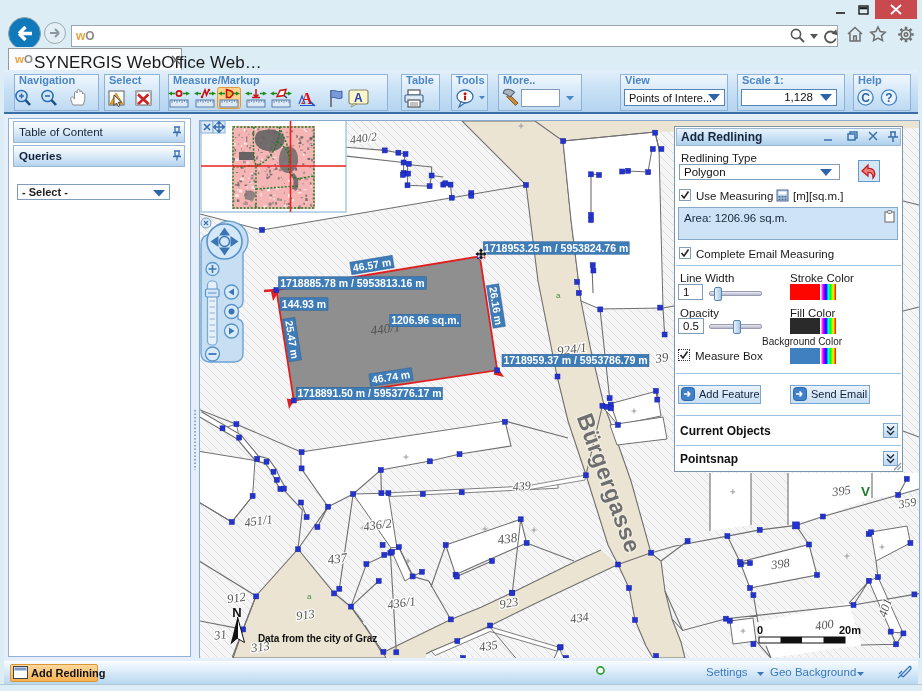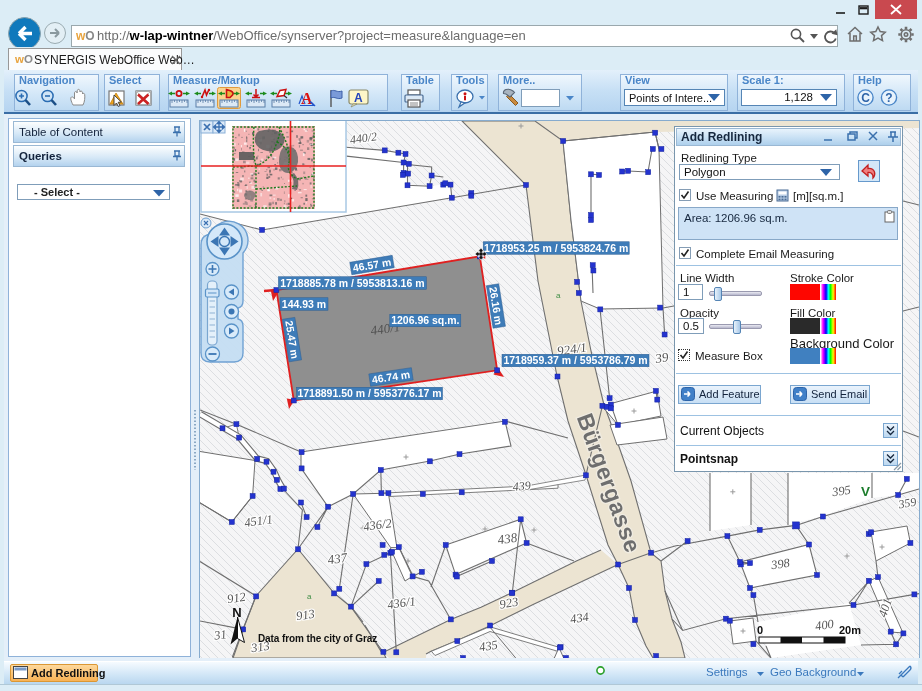--- a/index.html
+++ b/index.html
@@ -13,21 +13,20 @@
       <path d="M6,13 h9" stroke="#1c1c1c" stroke-width="1.6"></path>
       <rect x="29" y="6" width="9" height="8" fill="none" stroke="#1c1c1c" stroke-width="1.4"></rect>
       <path d="M29.7,8.2 h7.6" stroke="#1c1c1c" stroke-width="2.2"></path>
     </svg>
 <div class="abs" style="left:875px;top:0;width:42px;height:19px;background:#c9494f"></div>
 <svg class="ic" style="left:875px;top:0" width="42" height="19" viewBox="0 0 42 19">
       <path d="M16,5 L26,14 M26,5 L16,14" stroke="#fff" stroke-width="1.8"></path>
     </svg>
 <div class="abs" style="left:0;top:21px;width:922px;height:26px;background:#dcedf6"></div>
 <div class="abs" style="left:71px;top:25px;width:767px;height:22px;background:#fff;border:1px solid #9aa8ad;"></div>
-<div class="abs" style="left:97px;top:28px;width:700px;font-size:13px;color:#6d6d6d;white-space:nowrap">http://<span style="color:#000;font-weight:bold">w-lap-wintner</span>/WebOffice/synserver?project=measure&amp;language=en</div>
 <div class="abs" style="left:76px;top:29px;font-size:12px;font-weight:bold;color:#e8a33d">w<span style="color:#8a8a8a">O</span></div>
 <svg class="ic" style="left:788px;top:26px" width="50" height="20" viewBox="0 0 50 20">
       <circle cx="8" cy="8" r="4.6" fill="none" stroke="#555" stroke-width="1.6"></circle>
       <path d="M11.5,11.5 L16,16" stroke="#555" stroke-width="1.8"></path>
       <path d="M22,8 l4,5 4,-5 Z" fill="#555"></path>
       <path d="M46.5,7.2 A5.5,5.5 0 1,0 47.8,12.5" fill="none" stroke="#555" stroke-width="1.8"></path>
       <path d="M43.5,7.8 L49.5,9.3 L48.3,3.2 Z" fill="#555"></path>
     </svg>
 <div class="abs" style="left:8px;top:17px;width:33px;height:33px;border-radius:50%;background:#1079bc;border:1px solid #88a0aa;"></div>
 <svg class="ic" style="left:8px;top:17px" width="33" height="33" viewBox="0 0 33 33">
@@ -46,21 +45,21 @@
         <circle cx="61" cy="10.5" r="4.8"></circle>
         <circle cx="61" cy="10.5" r="1.7"></circle>
         <g stroke-width="2.6">
           <path d="M61,5.2 v-2.4 M61,15.8 v2.4 M55.7,10.5 h-2.4 M66.3,10.5 h2.4 M57.2,6.7 l-1.7,-1.7 M64.8,14.3 l1.7,1.7 M57.2,14.3 l-1.7,1.7 M64.8,6.7 l1.7,-1.7"></path>
         </g>
       </g>
     </svg>
 <div class="abs" style="left:0;top:47px;width:922px;height:23px;background:#dcedf6"></div>
 <div class="abs" style="left:8px;top:48px;width:174px;height:22px;background:#fbfcfd;border:1px solid #989898;border-bottom:none"></div>
 <div class="abs" style="left:15px;top:53px;font-size:11.5px;font-weight:bold;color:#e8a33d">w<span style="color:#8a8a8a">O</span></div>
-<div class="abs" style="left:34px;top:53px;font-size:12px;color:#1b1b1b;white-space:nowrap">SYNERGIS WebOffice Web…</div>
+<div class="abs" style="left:34px;top:53px;font-size:17px;color:#1b1b1b;white-space:nowrap">SYNERGIS WebOffice Web…</div>
 <svg class="ic" style="left:170px;top:54px" width="12" height="12" viewBox="0 0 12 12">
       <path d="M2,2 L10,10 M10,2 L2,10" stroke="#666" stroke-width="1.4"></path>
     </svg>
 <div class="abs" style="left:4px;top:70px;width:914px;height:44px;background:linear-gradient(#e3f0fb,#c6dff5 50%,#b5d4f0);border-bottom:2px solid #3a6ea5"></div>
 <div class="abs" style="left:14px;top:74px;width:85px;height:37px;background:linear-gradient(#f0f7fd,#d3e7f8 55%,#bedaf2);border:1px solid #8fb2d9"></div>
 <div class="abs" style="left:19px;top:74px;font-size:11px;font-weight:bold;color:#4a86c8;white-space:nowrap">Navigation</div>
 <div class="abs" style="left:104px;top:74px;width:56px;height:37px;background:linear-gradient(#f0f7fd,#d3e7f8 55%,#bedaf2);border:1px solid #8fb2d9"></div>
 <div class="abs" style="left:109px;top:74px;font-size:11px;font-weight:bold;color:#4a86c8;white-space:nowrap">Select</div>
 <div class="abs" style="left:168px;top:74px;width:220px;height:37px;background:linear-gradient(#f0f7fd,#d3e7f8 55%,#bedaf2);border:1px solid #8fb2d9"></div>
 <div class="abs" style="left:173px;top:74px;font-size:11px;font-weight:bold;color:#4a86c8;white-space:nowrap">Measure/Markup</div>
@@ -199,21 +198,21 @@
 <div class="abs" style="left:19px;top:126px;font-size:11.5px;font-weight:normal;color:#13233c">Table of Content</div>
 <svg class="ic" style="left:172px;top:126px" width="10" height="12" viewBox="0 0 10 12">
       <path d="M2,1 h6 M3,1 v5 h4 v-5 M1,6.5 h8 M5,6.5 v4" stroke="#3a70ad" stroke-width="1.3" fill="none"></path>
     </svg>
 <div class="abs" style="left:13px;top:145px;width:172px;height:22px;background:linear-gradient(#fdfefe,#d8e9f7 55%,#b4d3ee);border:1px solid #9ab8d4"></div>
 <div class="abs" style="left:19px;top:150px;font-size:11.5px;font-weight:bold;color:#13233c">Queries</div>
 <svg class="ic" style="left:172px;top:150px" width="10" height="12" viewBox="0 0 10 12">
       <path d="M2,1 h6 M3,1 v5 h4 v-5 M1,6.5 h8 M5,6.5 v4" stroke="#3a70ad" stroke-width="1.3" fill="none"></path>
     </svg>
 <div class="abs" style="left:17px;top:184px;width:153px;height:16px;background:#fff;border:1px solid #7f9db9"></div>
-<div class="abs" style="left:34px;top:186px;font-size:11px;font-weight:bold;color:#222">- Select -</div>
+<div class="abs" style="left:22px;top:186px;font-size:11px;font-weight:bold;color:#222">- Select -</div>
 <svg class="ic" style="left:152px;top:189px" width="14" height="9" viewBox="0 0 14 9">
       <path d="M1,1 l6,6.5 6,-6.5 Z" fill="#2e64a8"></path>
     </svg>
 <svg class="ic" style="left:193px;top:410px" width="4" height="60" viewBox="0 0 4 60">
       <path d="M2,0 V60" stroke="#8aa8c4" stroke-width="2" stroke-dasharray="1.5,2"></path>
     </svg>
 <div class="abs" style="left:199px;top:120px;width:721px;height:538px;border:1px solid #86abce;background:#f4f4f5">
       <svg id="mapsvg" width="719" height="537" viewBox="199 120 719 537" style="position:absolute;left:0;top:0">
 <defs>
 <pattern id="hatch" width="8" height="8" patternUnits="userSpaceOnUse">
@@ -870,21 +869,21 @@
 <div class="abs" style="left:790px;top:272px;font-size:11.5px;color:#1a1a1a">Stroke Color</div>
 <div class="abs" style="left:790px;top:284px;width:30px;height:16px;background:#fe0600"></div>
 <div class="abs" style="left:820px;top:284px;width:16px;height:16px;background:linear-gradient(90deg,#fff 4%,#f0f 18%,#00f 38%,#0ff 52%,#0f0 66%,#ff0 82%,#f00);"></div>
 <div class="abs" style="left:680px;top:307px;font-size:11.5px;color:#1a1a1a">Opacity</div>
 <div class="abs" style="left:678px;top:318px;width:26px;height:16px;background:#fff;border:1px solid #7f9db9;font-size:11.5px;padding:1px 0 0 4px;color:#111">0.5</div>
 <div class="abs" style="left:709px;top:324px;width:53px;height:5px;background:linear-gradient(#eaeaf2,#b6b6cc);border:1px solid #9a9ab0;border-radius:2px"></div>
 <div class="abs" style="left:733px;top:320px;width:8px;height:14px;background:linear-gradient(90deg,#e8f1fa,#a8c8e8);border:1px solid #5585b5;border-radius:2px"></div>
 <div class="abs" style="left:790px;top:307px;font-size:11.5px;color:#1a1a1a">Fill Color</div>
 <div class="abs" style="left:790px;top:318px;width:30px;height:16px;background:#2a2a2a"></div>
 <div class="abs" style="left:820px;top:318px;width:16px;height:16px;background:linear-gradient(90deg,#fff 4%,#f0f 18%,#00f 38%,#0ff 52%,#0f0 66%,#ff0 82%,#f00);"></div>
-<div class="abs" style="left:790px;top:336px;font-size:13px;color:#1a1a1a">Background Color</div>
+<div class="abs" style="left:762px;top:336px;font-size:10px;color:#1a1a1a">Background Color</div>
 <div class="abs" style="left:790px;top:348px;width:30px;height:16px;background:#4080c0"></div>
 <div class="abs" style="left:820px;top:348px;width:16px;height:16px;background:linear-gradient(90deg,#fff 4%,#f0f 18%,#00f 38%,#0ff 52%,#0f0 66%,#ff0 82%,#f00);"></div>
 <div class="abs" style="left:678px;top:349px;width:12px;height:12px;background:#fff;border:1px dotted #333"></div>
 <svg class="ic" style="left:678px;top:349px" width="12" height="12" viewBox="0 0 12 12">
       <path d="M2.5,6 L5,9 L9.5,2.5" fill="none" stroke="#222" stroke-width="1.6"></path>
     </svg>
 <div class="abs" style="left:695px;top:350px;font-size:11.5px;color:#1a1a1a">Measure Box</div>
 <div class="abs" style="left:676px;top:373px;width:225px;height:1px;background:#9dc2e2"></div>
 <div class="abs" style="left:678px;top:385px;width:83px;height:19px;background:linear-gradient(#eaf3fc,#c8dff4);border:1px solid #7aa6d0"></div>
 <svg class="ic" style="left:681px;top:387px" width="14" height="14" viewBox="0 0 14 14">
@@ -892,21 +891,21 @@
       <path d="M3,7 h6 M9,7 L6.5,4.5 M9,7 L6.5,9.5" stroke="#fff" stroke-width="1.6" fill="none"></path>
     </svg>
 <div class="abs" style="left:699px;top:388px;font-size:11px;color:#13233c">Add Feature</div>
 <div class="abs" style="left:790px;top:385px;width:80px;height:19px;background:linear-gradient(#eaf3fc,#c8dff4);border:1px solid #7aa6d0"></div>
 <svg class="ic" style="left:793px;top:387px" width="14" height="14" viewBox="0 0 14 14">
       <rect x="0.5" y="0.5" width="13" height="13" rx="3" fill="#4080c8" stroke="#2e64a8"></rect>
       <path d="M3,7 h6 M9,7 L6.5,4.5 M9,7 L6.5,9.5" stroke="#fff" stroke-width="1.6" fill="none"></path>
     </svg>
 <div class="abs" style="left:811px;top:388px;font-size:11px;color:#13233c">Send Email</div>
 <div class="abs" style="left:676px;top:415px;width:225px;height:1px;background:#9dc2e2"></div>
-<div class="abs" style="left:680px;top:424px;font-size:12px;font-weight:normal;color:#111">Current Objects</div>
+<div class="abs" style="left:680px;top:424px;font-size:12px;font-weight:bold;color:#111">Current Objects</div>
 <div class="abs" style="left:883px;top:423px;width:15px;height:15px;background:linear-gradient(#eaf3fc,#bdd8f0);border:1px solid #7aa6d0"></div>
 <svg class="ic" style="left:883px;top:423px" width="15" height="15" viewBox="0 0 15 15">
       <path d="M4,3.5 L7.5,7 L11,3.5 M4,8 L7.5,11.5 L11,8" fill="none" stroke="#16273e" stroke-width="1.3"></path>
     </svg>
 <div class="abs" style="left:676px;top:445px;width:225px;height:1px;background:#9dc2e2"></div>
 <div class="abs" style="left:680px;top:452px;font-size:12px;font-weight:bold;color:#111">Pointsnap</div>
 <div class="abs" style="left:883px;top:451px;width:15px;height:15px;background:linear-gradient(#eaf3fc,#bdd8f0);border:1px solid #7aa6d0"></div>
 <svg class="ic" style="left:883px;top:451px" width="15" height="15" viewBox="0 0 15 15">
       <path d="M4,3.5 L7.5,7 L11,3.5 M4,8 L7.5,11.5 L11,8" fill="none" stroke="#16273e" stroke-width="1.3"></path>
     </svg>

